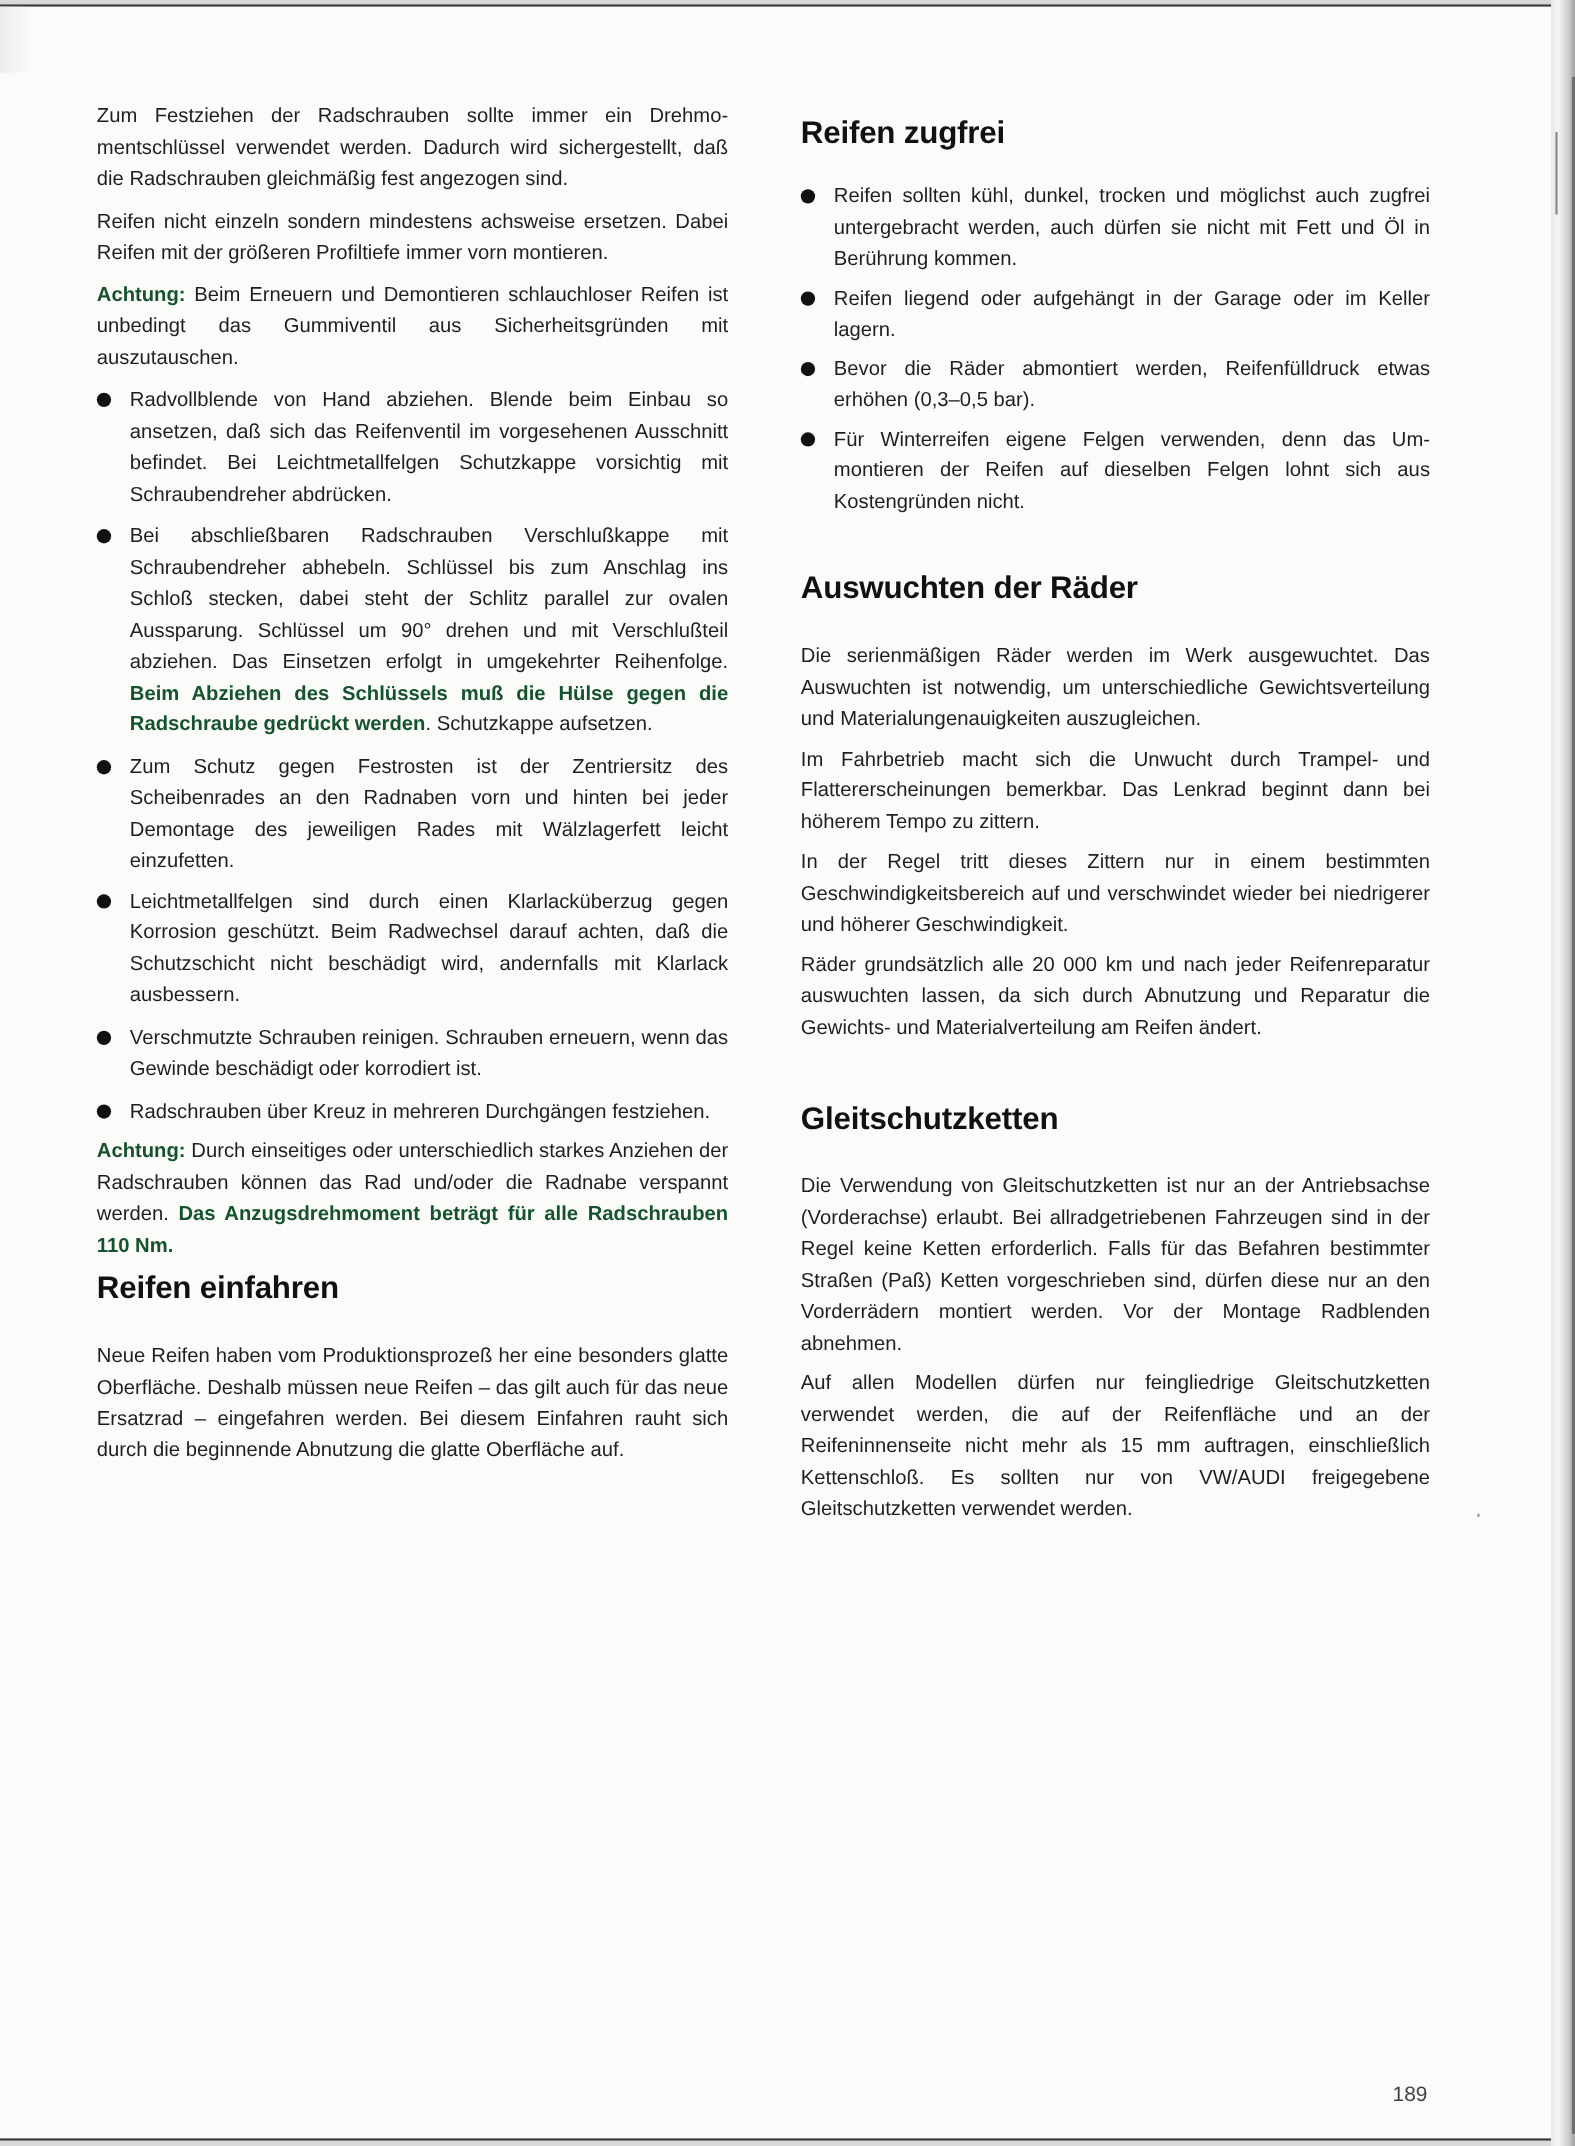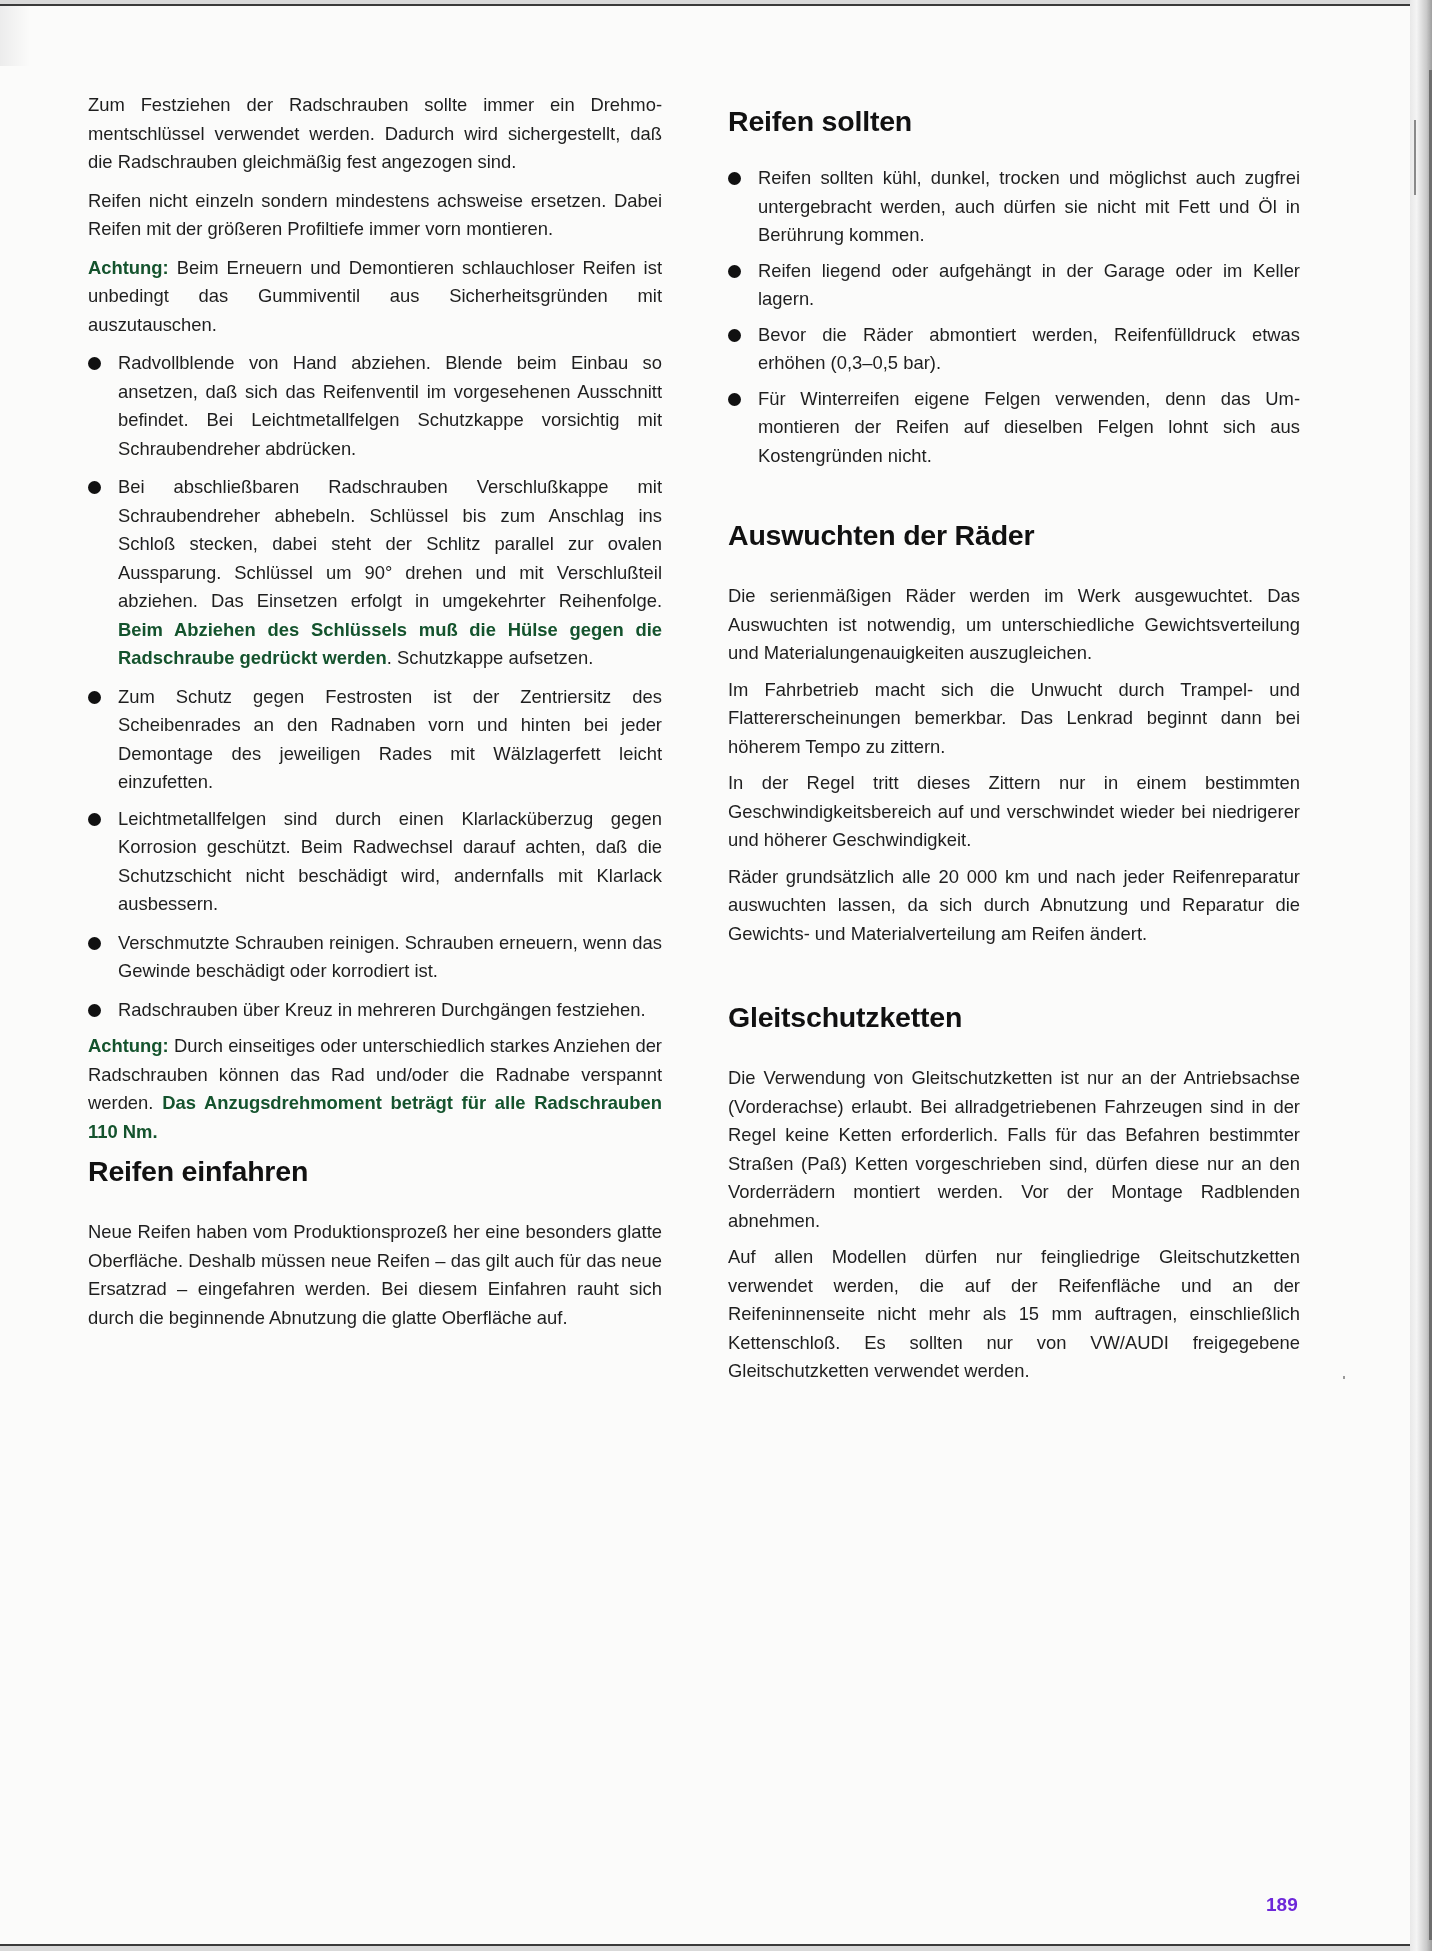--- a/index.html
+++ b/index.html
@@ -98,22 +98,22 @@
       height: 13px;
       border-radius: 50%;
       background: #111;
     }
 
     .page-number {
       position: absolute;
       left: 1266px;
       top: 1894px;
       font-size: 19px;
-      font-weight: bold;
-      color: #6d28d9;
+      font-weight: normal;
+      color: #404040;
     }
     .stray-dot {
       position: absolute;
       left: 1343px;
       top: 1376px;
       width: 2px;
       height: 3px;
       background: #999;
     }
   </style>
@@ -164,21 +164,21 @@
 
   <p>
     <b>Achtung:</b><span> Durch einseitiges oder unterschiedlich starkes An­ziehen der Radschrauben können das Rad und/oder die Radnabe verspannt werden. </span><b>Das Anzugsdrehmoment be­trägt für alle Radschrauben 110 Nm.</b>
   </p>
 
   <h2 style="margin-bottom:30px;">Reifen einfahren</h2>
   <p style="margin-bottom:2px;">Neue Reifen haben vom Produktionsprozeß her eine beson­ders glatte Oberfläche. Deshalb müssen neue Reifen – das gilt auch für das neue Ersatzrad – eingefahren werden. Bei diesem Einfahren rauht sich durch die beginnende Abnutzung die glatte Oberfläche auf.</p>
 </div>
 
 <div class="col col-right">
-  <h2 style="margin-bottom:26px;">Reifen sollten</h2>
+  <h2 style="margin-bottom:26px;">Reifen zugfrei</h2>
   <ul class="bullets">
     <li style="margin-bottom:7px;">
       <span class="bullet"></span>
       <span>Reifen sollten kühl, dunkel, trocken und möglichst auch zugfrei untergebracht werden, auch dürfen sie nicht mit Fett und Öl in Berührung kommen.</span>
     </li>
     <li style="margin-bottom:7px;">
       <span class="bullet"></span>
       <span>Reifen liegend oder aufgehängt in der Garage oder im Keller lagern.</span>
     </li>
     <li style="margin-bottom:7px;">

